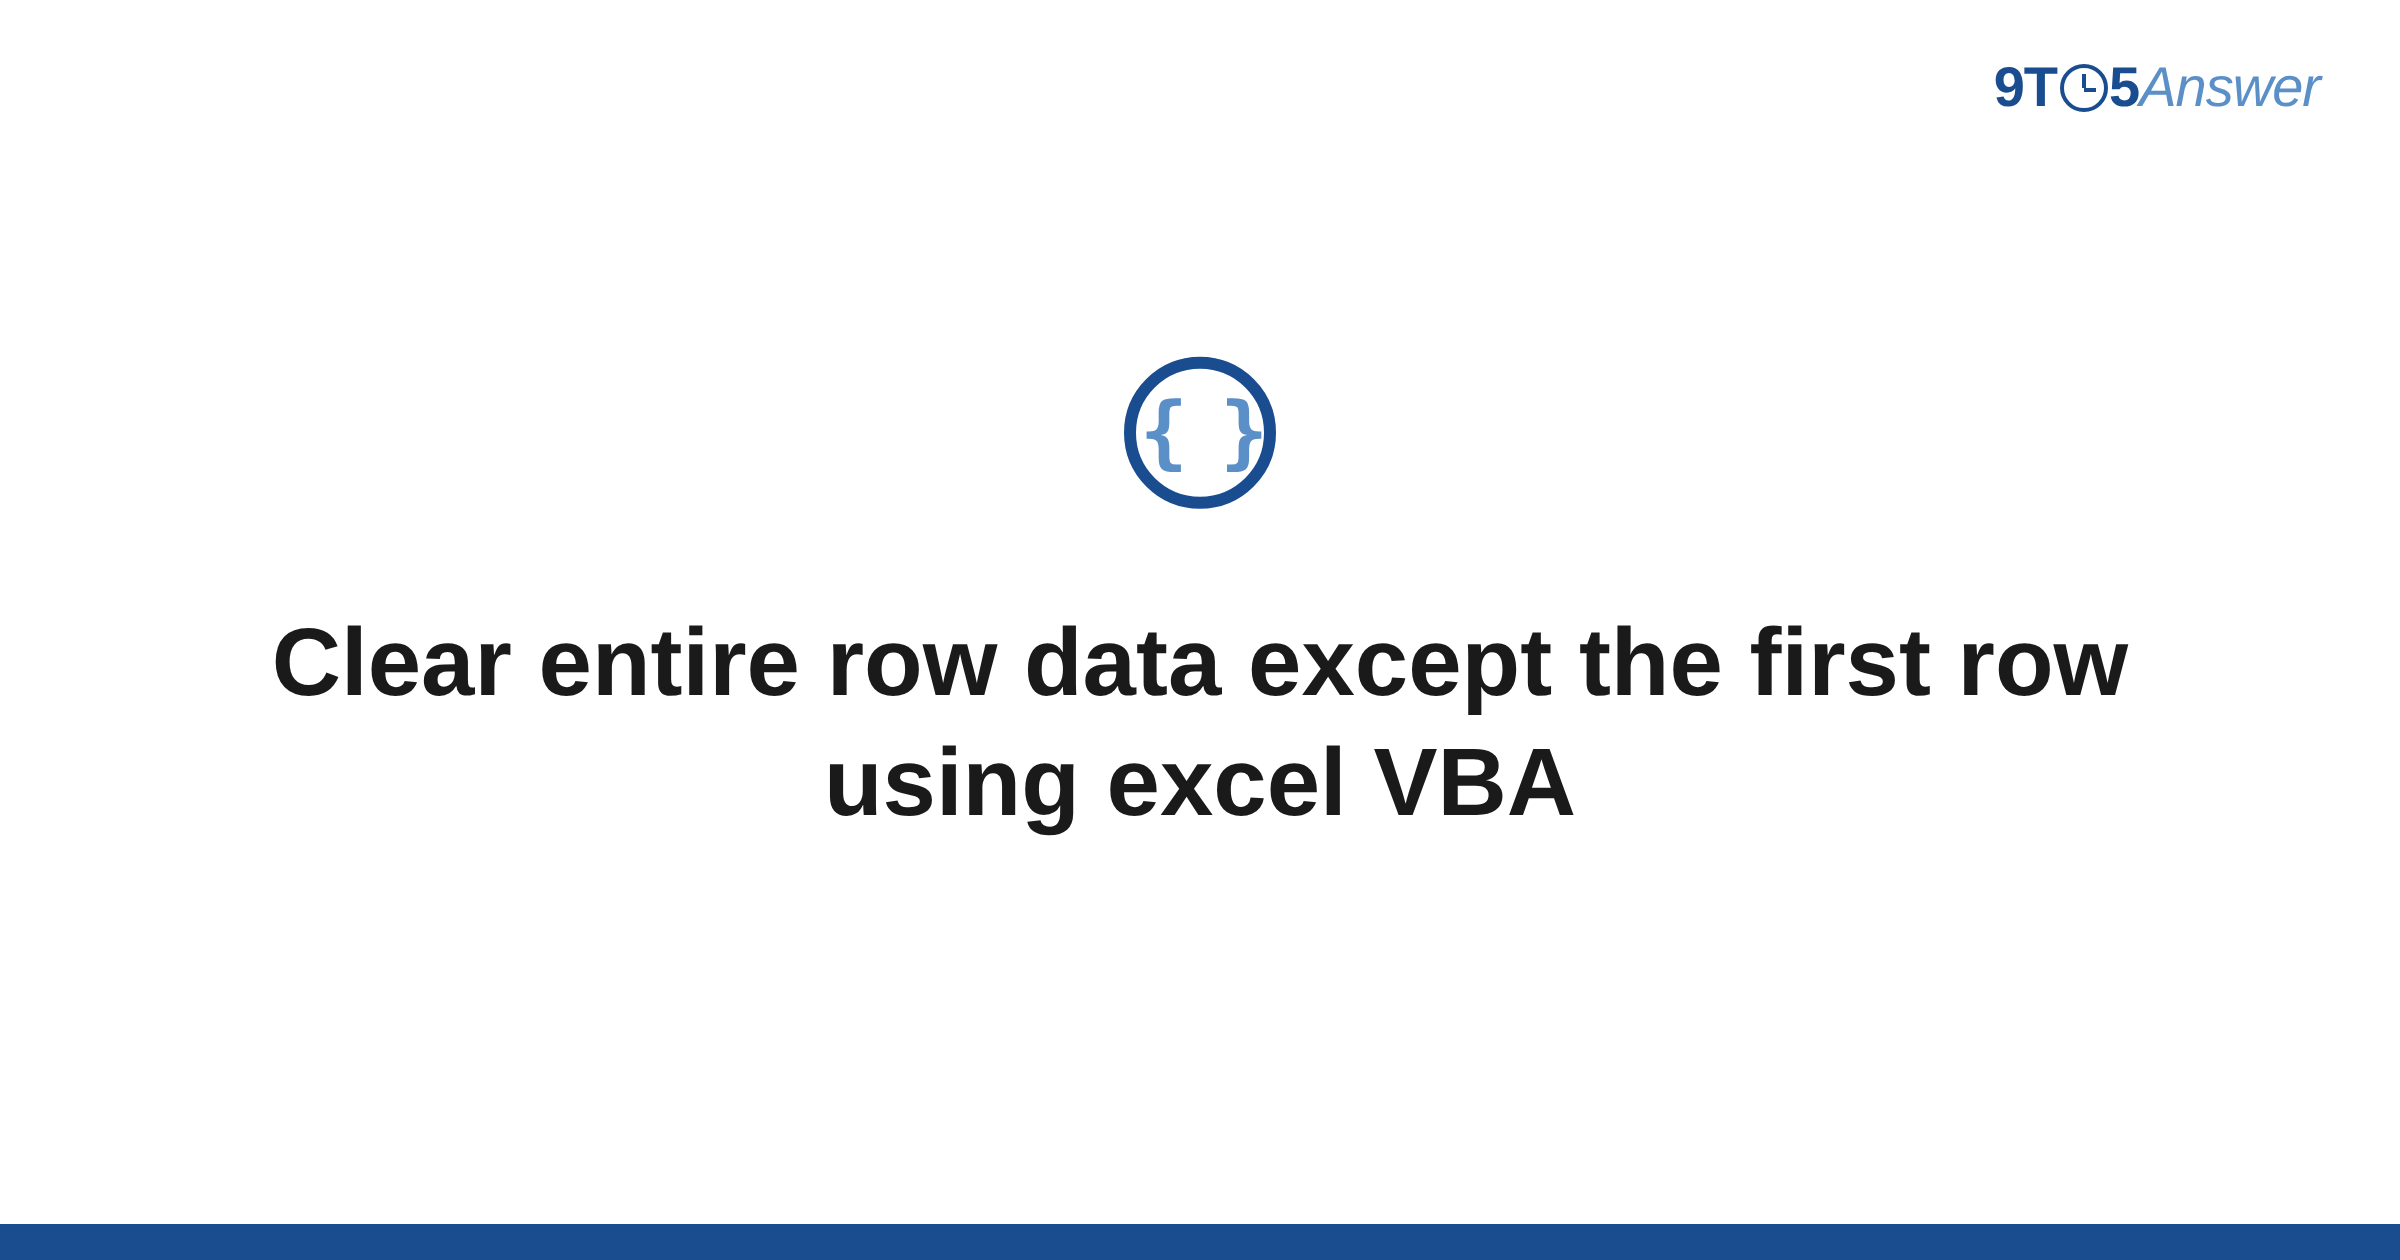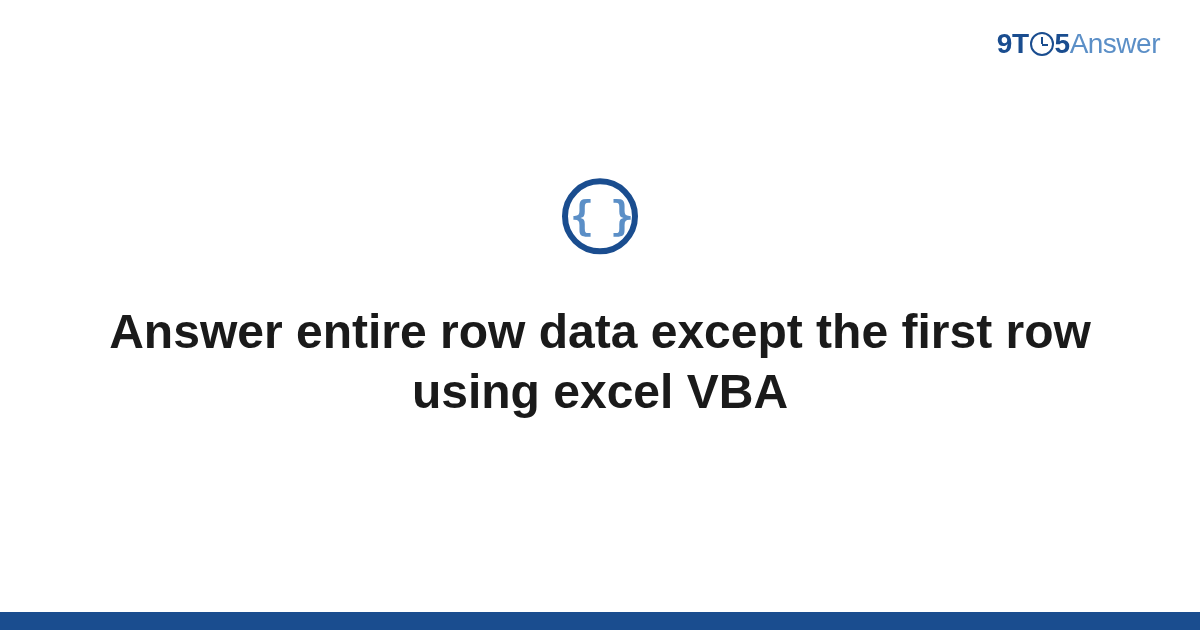--- a/index.html
+++ b/index.html
@@ -58,20 +58,21 @@
       background: #1a4d8f;
       top: 10px;
       left: 50%;
     }
     .logo-5 {
       color: #1a4d8f;
     }
     .logo-answer {
       color: #5b8fc7;
       font-weight: 400;
+      font-style: italic;
     }
     .center-content {
       position: absolute;
       top: 50%;
       left: 50%;
       transform: translate(-50%, -56%);
       width: 100%;
       text-align: center;
     }
     .icon-wrapper {
@@ -112,16 +113,16 @@
 <body>
 
 <div class="logo">
   <span class="logo-9t">9T</span><span class="logo-clock"></span><span class="logo-5">5</span><span class="logo-answer">Answer</span>
 </div>
 
 <div class="center-content">
   <div class="icon-wrapper">
     <span class="icon-braces">{ }</span>
   </div>
-  <h1 class="title">Answer entire row data except the first row using excel VBA</h1>
+  <h1 class="title">Clear entire row data except the first row using excel VBA</h1>
 </div>
 
 <div class="bottom-bar"></div>
 
 </body></html>

